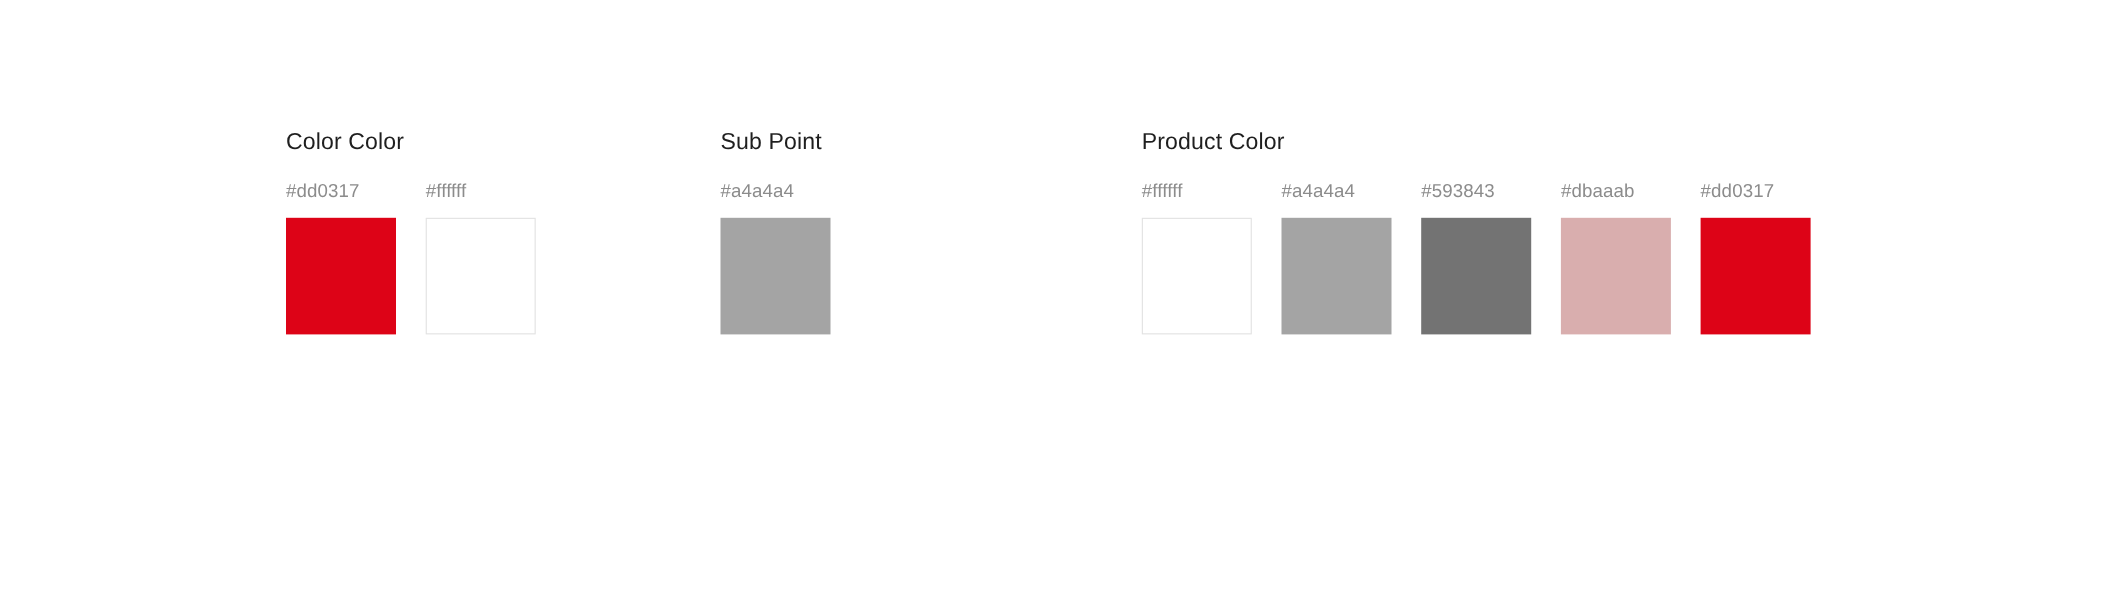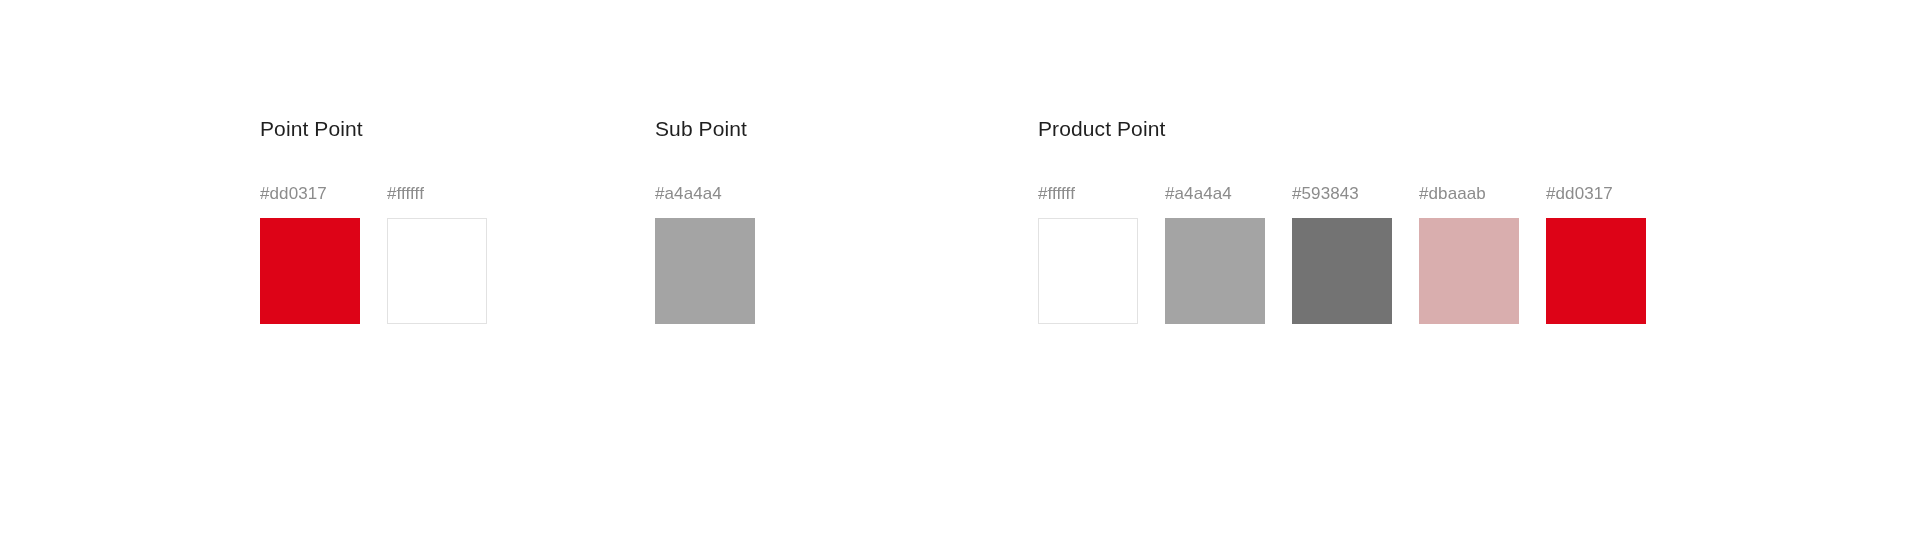--- a/index.html
+++ b/index.html
@@ -33,21 +33,21 @@
     color: #1f1f1f;
     letter-spacing: 0.1px;
     line-height: 1;
     margin: 0;
     white-space: nowrap;
   }
 
   .swatch-row {
     display: flex;
     align-items: center;
-    margin-top: 46px;
+    margin-top: 26px;
   }
 
   .swatch-cell {
     display: flex;
     flex-direction: column;
     align-items: flex-start;
     margin-right: 27px;
   }
   .swatch-cell:last-child {
     margin-right: 0;
@@ -77,21 +77,21 @@
   #group-point   { left: 260px; }
   #group-sub     { left: 655px; }
   #group-product { left: 1038px; }
 </style>
 </head>
 <body>
 
 <div id="palette-board" style="background: rgb(255, 255, 255);">
 
   <section class="color-group" id="group-point">
-    <h2 class="group-title">Point Point</h2>
+    <h2 class="group-title">Color Color</h2>
     <div class="swatch-row">
       <div class="swatch-cell">
         <span class="swatch-label">#dd0317</span>
         <div class="swatch-chip" style="background: rgb(221, 3, 23);"></div>
       </div>
       <div class="swatch-cell">
         <span class="swatch-label">#ffffff</span>
         <div class="swatch-chip bordered" style="background: rgb(255, 255, 255);"></div>
       </div>
     </div>
@@ -101,21 +101,21 @@
     <h2 class="group-title">Sub Point</h2>
     <div class="swatch-row">
       <div class="swatch-cell">
         <span class="swatch-label">#a4a4a4</span>
         <div class="swatch-chip" style="background: rgb(164, 164, 164);"></div>
       </div>
     </div>
   </section>
 
   <section class="color-group" id="group-product">
-    <h2 class="group-title">Product Point</h2>
+    <h2 class="group-title">Product Color</h2>
     <div class="swatch-row">
       <div class="swatch-cell">
         <span class="swatch-label">#ffffff</span>
         <div class="swatch-chip bordered" style="background: rgb(255, 255, 255);"></div>
       </div>
       <div class="swatch-cell">
         <span class="swatch-label">#a4a4a4</span>
         <div class="swatch-chip" style="background: rgb(164, 164, 164);"></div>
       </div>
       <div class="swatch-cell">

